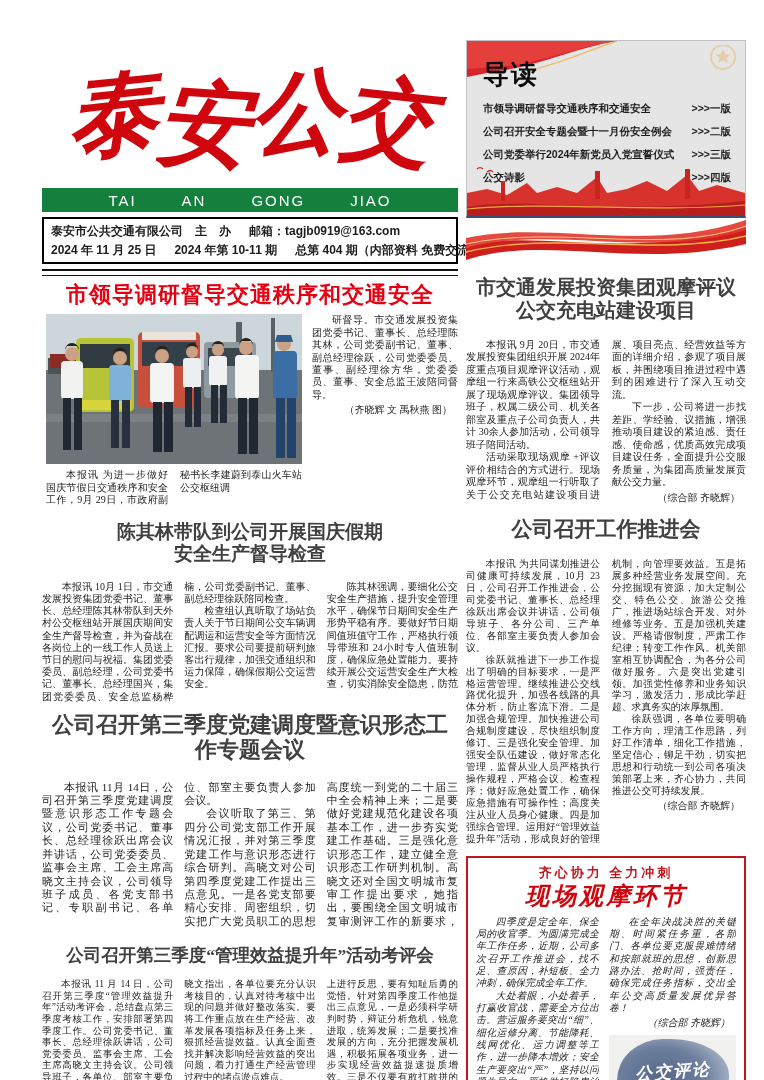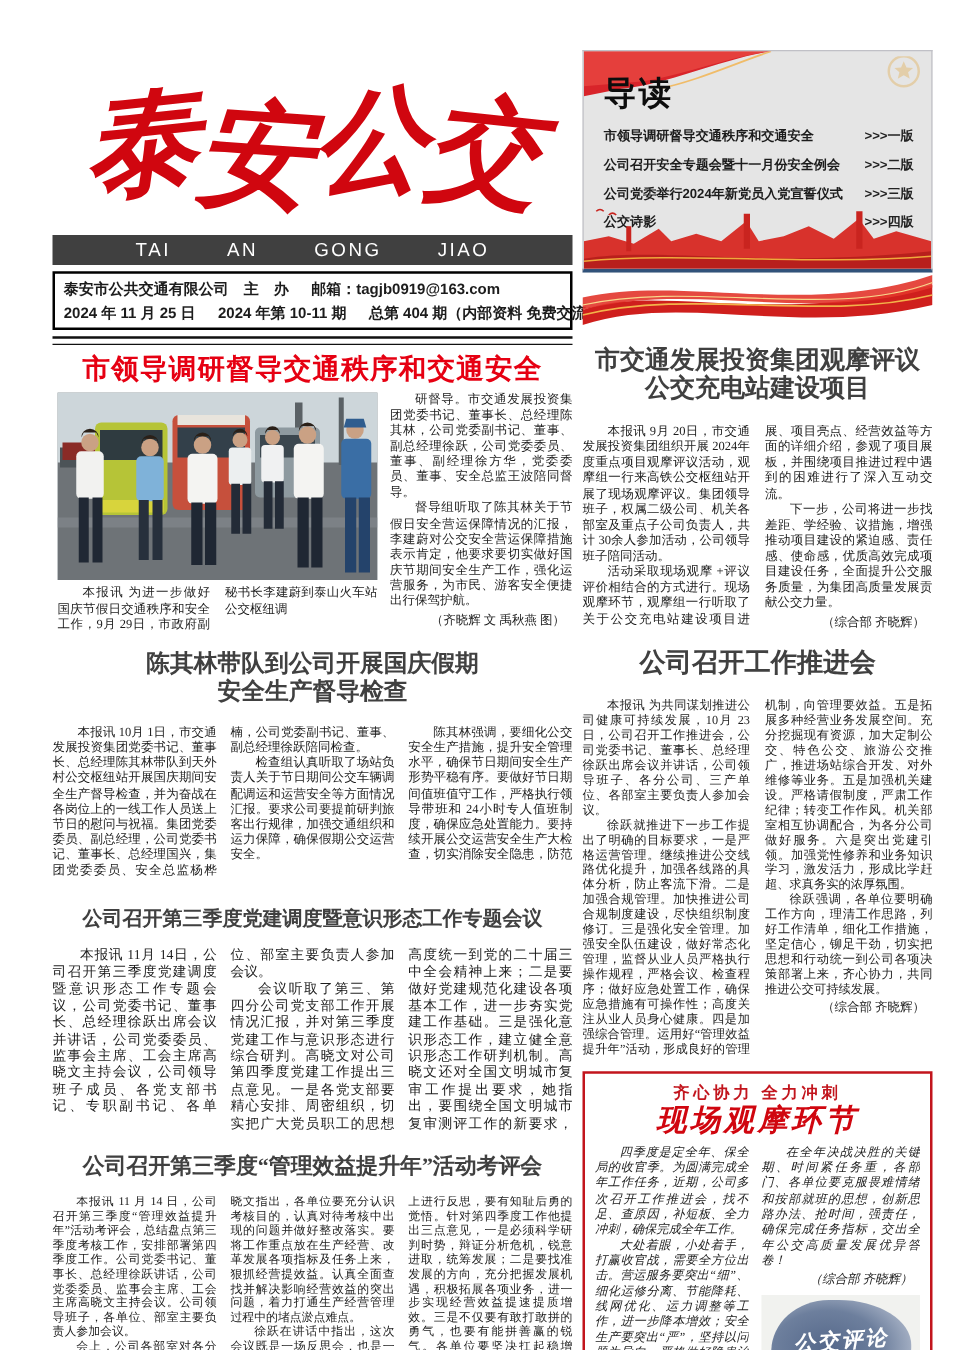--- a/index.html
+++ b/index.html
@@ -9,21 +9,21 @@
   .col-right{position:absolute;left:466px;top:40px;width:280px;}
 
   
   .logo{height:146px;display:flex;align-items:center;justify-content:center;color:#d0060f;}
   .logo span{font-size:92px;font-weight:bold;font-style:italic;line-height:1;
              font-family:"Liberation Serif",serif;display:inline-block;}
   .logo .c1{transform:rotate(-6deg) translateY(4px);}
   .logo .c2{transform:rotate(4deg) translateY(14px);}
   .logo .c3{transform:rotate(-3deg) translateY(2px);}
   .logo .c4{transform:rotate(6deg) translateY(10px);}
-  .pinyin-bar{margin-top:4px;height:24px;background:#404040;color:#fff;display:flex;
+  .pinyin-bar{margin-top:4px;height:24px;background:#15803d;color:#fff;display:flex;
               align-items:center;justify-content:space-around;font-family:"Liberation Sans",sans-serif;
               font-size:15px;letter-spacing:2px;padding:0 44px;}
   .info-box{margin-top:5px;border:2px solid #000;padding:3px 7px;font-family:"Liberation Sans",sans-serif;
             font-weight:bold;font-size:12px;line-height:1.55;text-align:center;}
   .info-row{display:flex;gap:18px;white-space:nowrap;}
   .double-rule{margin-top:5px;height:4px;border-top:2px solid #111;border-bottom:1px solid #111;}
 
   
   .head-red{margin:7px 0 4px;color:#e60012;font-family:"Liberation Sans",sans-serif;
             font-weight:bold;font-size:22px;text-align:center;letter-spacing:1px;line-height:1.1;}
@@ -44,21 +44,21 @@
   
   .body3{column-count:3;column-gap:11px;column-fill:auto;text-align:justify;overflow:hidden;margin-top:11px;}
   .body2{column-count:2;column-gap:12px;column-fill:auto;text-align:justify;overflow:hidden;margin-top:3px;}
   .body3 p,.body2 p{margin:0;text-indent:2em;}
   .b-inspection{height:124px;font-size:10px;line-height:1.22;}
   .b-party{height:158px;font-size:11px;line-height:1.22;}
   .b-appraisal{height:158px;font-size:9.5px;line-height:1.22;}
   .b-project{height:168px;font-size:10px;line-height:1.25;}
   .b-promotion{height:292px;font-size:9.8px;line-height:1.22;}
   .h-inspection{margin-top:8px;font-size:19px;}
-  .h-party{margin-top:22px;font-size:16px;}
+  .h-party{margin-top:7px;font-size:22px;}
   .h-appraisal{margin-top:6px;font-size:17.5px;}
   .h-project{margin-top:8px;font-size:20px;}
   .h-promotion{margin-top:10px;font-size:21px;}
 
   
   .guide{position:relative;border:1px solid #c0c0c6;border-bottom:3px solid #31527a;height:174px;
          overflow:hidden;background:#e5e5e5;}
   .guide-flag{position:absolute;left:0;top:0;width:150px;height:56px;}
   .guide-emblem{position:absolute;right:6px;top:4px;width:46px;height:30px;opacity:.5;}
   .guide-title{position:relative;margin:16px 0 0 16px;font-family:"Liberation Sans",sans-serif;
@@ -185,21 +185,20 @@
             <circle cx="238" cy="30" r="7" fill="#caa184"></circle>
             <path d="M229 28 h18 l-2 -7 h-14 z" fill="#2f5d8f"></path>
             <rect x="227" y="37" width="24" height="48" rx="4" fill="#3a6ea5"></rect>
             <rect x="230" y="84" width="9" height="60" fill="#24436b"></rect>
               <rect x="241" y="84" width="9" height="60" fill="#24436b"></rect>
           </g>
         </svg>
       </div>
       <div class="a-side">
         <p>研督导。市交通发展投资集团党委书记、董事长、总经理陈其林，公司党委副书记、董事、副总经理徐跃，公司党委委员、董事、副经理徐方华，党委委员、董事、安全总监王波陪同督导。</p>
-        <p>督导组听取了陈其林关于节假日安全营运保障情况的汇报，李建蔚对公交安全营运保障措施表示肯定，他要求要切实做好国庆节期间安全生产工作，强化运营服务，为市民、游客安全便捷出行保驾护航。</p>
         <div class="credit">（齐晓辉 文 禹秋燕 图）</div>
       </div>
       <div class="a-below">
         <p>本报讯 为进一步做好国庆节假日交通秩序和安全工作，9月 29日，市政府副秘书长李建蔚到泰山火车站公交枢纽调</p>
       </div>
     </div>
 
     <h2 class="head-black h-inspection">
       <span>陈其林带队到公司开展国庆假期</span><br>
       <span>安全生产督导检查</span>

